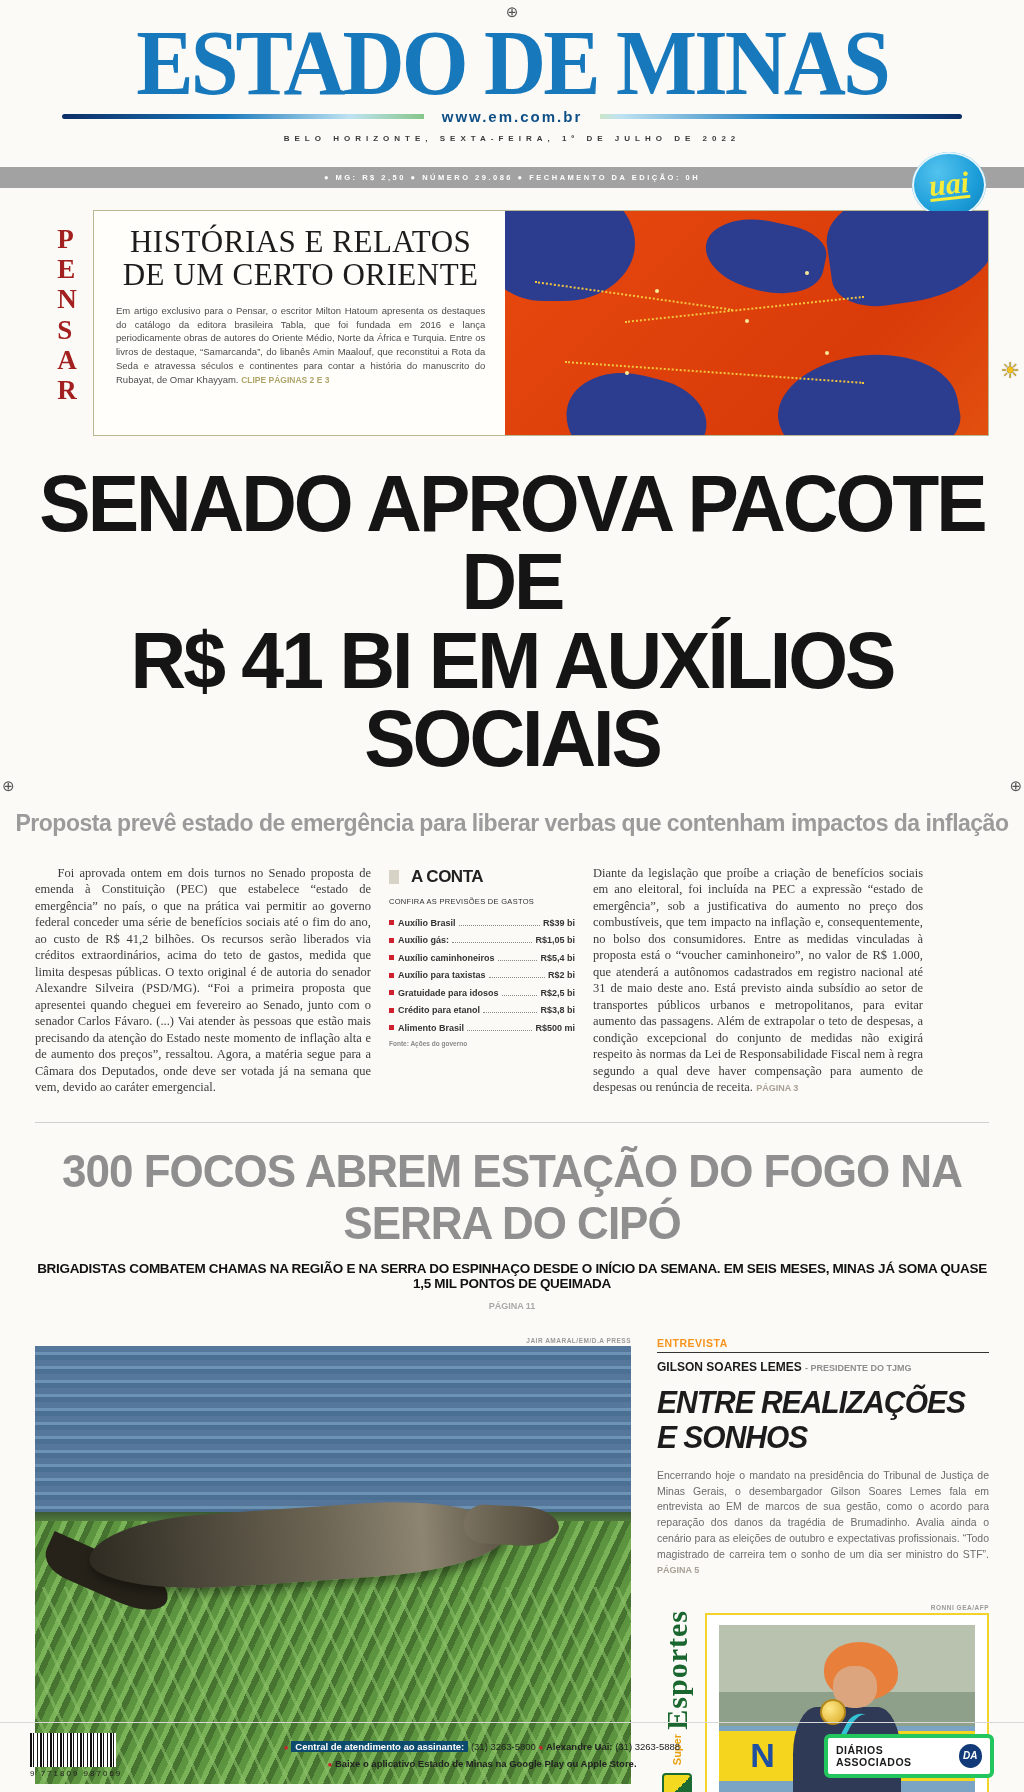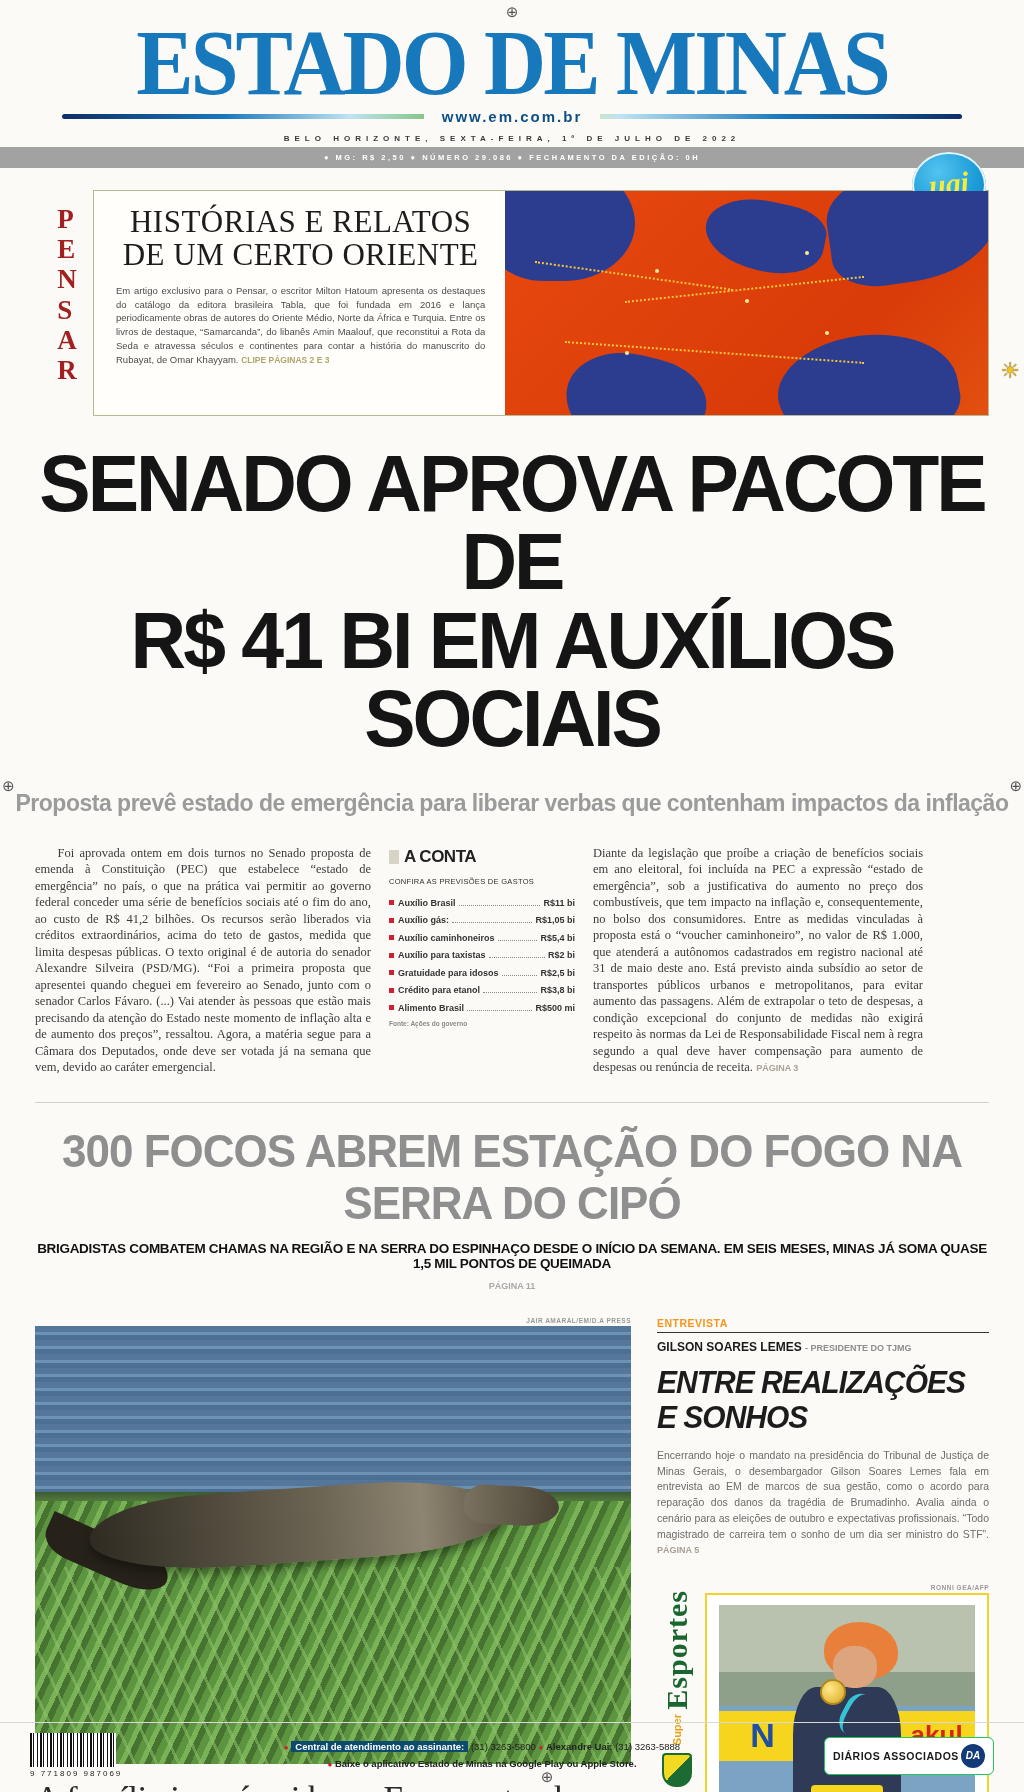--- a/index.html
+++ b/index.html
@@ -13,21 +13,21 @@
   .regmark.right { top:778px; right:2px; }
 
   
   .masthead { text-align:center; padding-top:20px; }
   .mast-title { font-family:"Liberation Serif", serif; font-weight:bold; color:#1878bc; font-size:86px; letter-spacing:-3px; transform:scaleY(1.08); line-height:1.0; }
   .mast-ruleline { position:relative; width:900px; margin:2px auto 0; height:16px; }
   .mast-gradient { position:absolute; top:6px; left:0; right:0; height:5px;
      background:linear-gradient(90deg,#0d2e66 0%,#1878bc 18%,#bfe3f2 32%,#64b54d 45%,#f0e93c 52%,#bfe3f2 62%,#1878bc 80%,#0d2e66 100%); border-radius:3px; }
   .mast-url { position:relative; display:inline-block; background:#fbfaf6; padding:0 18px; font-weight:bold; color:#0d4f86; font-size:15px; letter-spacing:2px; }
   .dateline { font-size:8px; letter-spacing:5px; color:#3a3a3a; font-weight:bold; margin-top:10px; text-align:center; }
-  .infobar { margin:4px auto 0; width:1024px; height:21px; background:#a2a2a2; color:#fff; font-size:7.5px; font-weight:bold; letter-spacing:2.5px; display:flex; align-items:center; justify-content:center; }
+  .infobar { margin:24px auto 0; width:1024px; height:21px; background:#a2a2a2; color:#fff; font-size:7.5px; font-weight:bold; letter-spacing:2.5px; display:flex; align-items:center; justify-content:center; }
   .uai { position:absolute; top:152px; right:38px; width:74px; height:66px; background:radial-gradient(circle at 35% 30%, #53c3ef, #1b9cd8 60%, #0d7db4); border-radius:50%; display:flex; align-items:center; justify-content:center; box-shadow:0 0 0 2px #e8f6fc inset; }
   .uai span { font-family:"Liberation Serif", serif; font-style:italic; font-weight:bold; color:#f7ec3a; font-size:30px; border-bottom:3px solid #f7ec3a; line-height:0.9; transform:rotate(-6deg); }
 
   
   .pensar-wrap { display:flex; margin:22px 35px 0 35px; }
   .pensar-label { width:58px; display:flex; flex-direction:column; align-items:center; justify-content:flex-start; padding-top:14px; }
   .pensar-label div { font-family:"Liberation Serif", serif; font-weight:bold; color:#a32020; font-size:27px; width:1ch; word-break:break-all; line-height:1.12; text-align:center; }
   .pensar-box { flex:1; border:1px solid #b9b893; background:#fffefb; display:flex; height:226px; }
   .pensar-text { width:46%; padding:14px 20px 10px 22px; }
   .pensar-head { font-family:"Liberation Serif", serif; font-size:31px; line-height:1.08; color:#1c1c1c; text-align:center; letter-spacing:0.5px; }
@@ -45,21 +45,21 @@
 
   
   .lead-cols { display:flex; margin:28px 35px 0 35px; gap:18px; }
   .col-serif { font-family:"Liberation Serif", serif; font-size:12.5px; line-height:1.32; color:#3b3b3b; text-align:justify; }
   .col-left { width:336px; }
   .col-left p { text-indent:1.8em; }
   .col-right { width:330px; }
   .pageref { color:#a8a095; font-weight:bold; font-family:"Liberation Sans", sans-serif; font-size:9px; }
 
   .aconta { width:186px; padding-top:2px; }
-  .aconta-titlebar { display:flex; align-items:center; gap:5px; border-bottom:0; }
+  .aconta-titlebar { display:flex; align-items:center; gap:12px; border-bottom:0; }
   .aconta-sq { width:10px; height:14px; background:#d7d3c6; }
   .aconta-title { font-weight:bold; font-size:17px; letter-spacing:-0.5px; }
   .aconta-sub { margin-top:10px; font-size:7.5px; font-weight:normal; color:#2e2e2e; letter-spacing:0.3px; }
   .aconta ul { list-style:none; margin-top:12px; }
   .aconta li { display:flex; align-items:baseline; font-size:9px; font-weight:bold; color:#333; margin-bottom:7.5px; }
   .aconta li .bullet { width:5px; height:5px; background:#cf2030; margin-right:4px; align-self:center; }
   .aconta li .leader { flex:1; border-bottom:1.5px dotted #8a8a8a; margin:0 3px; }
   .aconta-src { margin-top:4px; font-size:6.5px; color:#8a8a8a; font-weight:bold; }
 
   
@@ -117,21 +117,21 @@
   .barcode-wrap { width:110px; }
   .barcode { width:86px; height:34px;
     background:repeating-linear-gradient(90deg,#111 0 2px,#fff 2px 3px,#111 3px 4px,#fff 4px 7px,#111 7px 8px,#fff 8px 10px); }
   .barcode-num { font-size:8px; letter-spacing:2px; color:#222; margin-top:2px; }
   .foot-center { flex:1; text-align:center; font-size:9.5px; color:#222; line-height:1.7; }
   .rb { color:#cf2030; font-size:8px; }
   .fl { font-weight:bold; }
   .femail { font-weight:bold; color:#0d4f86; }
   .red-label { background:#0c4a6e; color:#fff; font-weight:bold; padding:0 4px; }
   .wa { display:inline-flex; width:13px; height:13px; background:#27b43e; border-radius:50%; color:#fff; font-size:8px; align-items:center; justify-content:center; vertical-align:-2px; }
-  .publisher { width:170px; display:flex; align-items:center; justify-content:space-between; background:#fff; border:1px solid #22c55e; border-radius:6px; padding:6px 8px; }
+  .publisher { width:170px; display:flex; align-items:center; justify-content:space-between; background:#fff; border:4px solid #22c55e; border-radius:6px; padding:6px 8px; }
   .pub-name { font-weight:bold; font-size:10.5px; letter-spacing:0.5px; color:#1a1a1a; }
   .da-circle { width:24px; height:24px; border-radius:50%; background:#123a78; color:#fff; display:flex; align-items:center; justify-content:center; font-size:10px; font-weight:bold; font-style:italic; }
 </style>
 </head>
 <body>
 
 <div class="page">
 
   <div class="regmark top">⊕</div>
   <div class="regmark left">⊕</div>
@@ -193,21 +193,21 @@
       <div class="aconta-titlebar">
         <span class="aconta-sq"></span>
         <span class="aconta-title">A CONTA</span>
       </div>
       <div class="aconta-sub">CONFIRA AS PREVISÕES DE GASTOS</div>
       <ul>
         <li>
             <span class="bullet"></span>
             <span>Auxílio Brasil</span>
             <span class="leader"></span>
-            <span>R$11 bi</span>
+            <span>R$39 bi</span>
           </li>
         <li>
             <span class="bullet"></span>
             <span>Auxílio gás:</span>
             <span class="leader"></span>
             <span>R$1,05 bi</span>
           </li>
         <li>
             <span class="bullet"></span>
             <span>Auxílio caminhoneiros</span>

